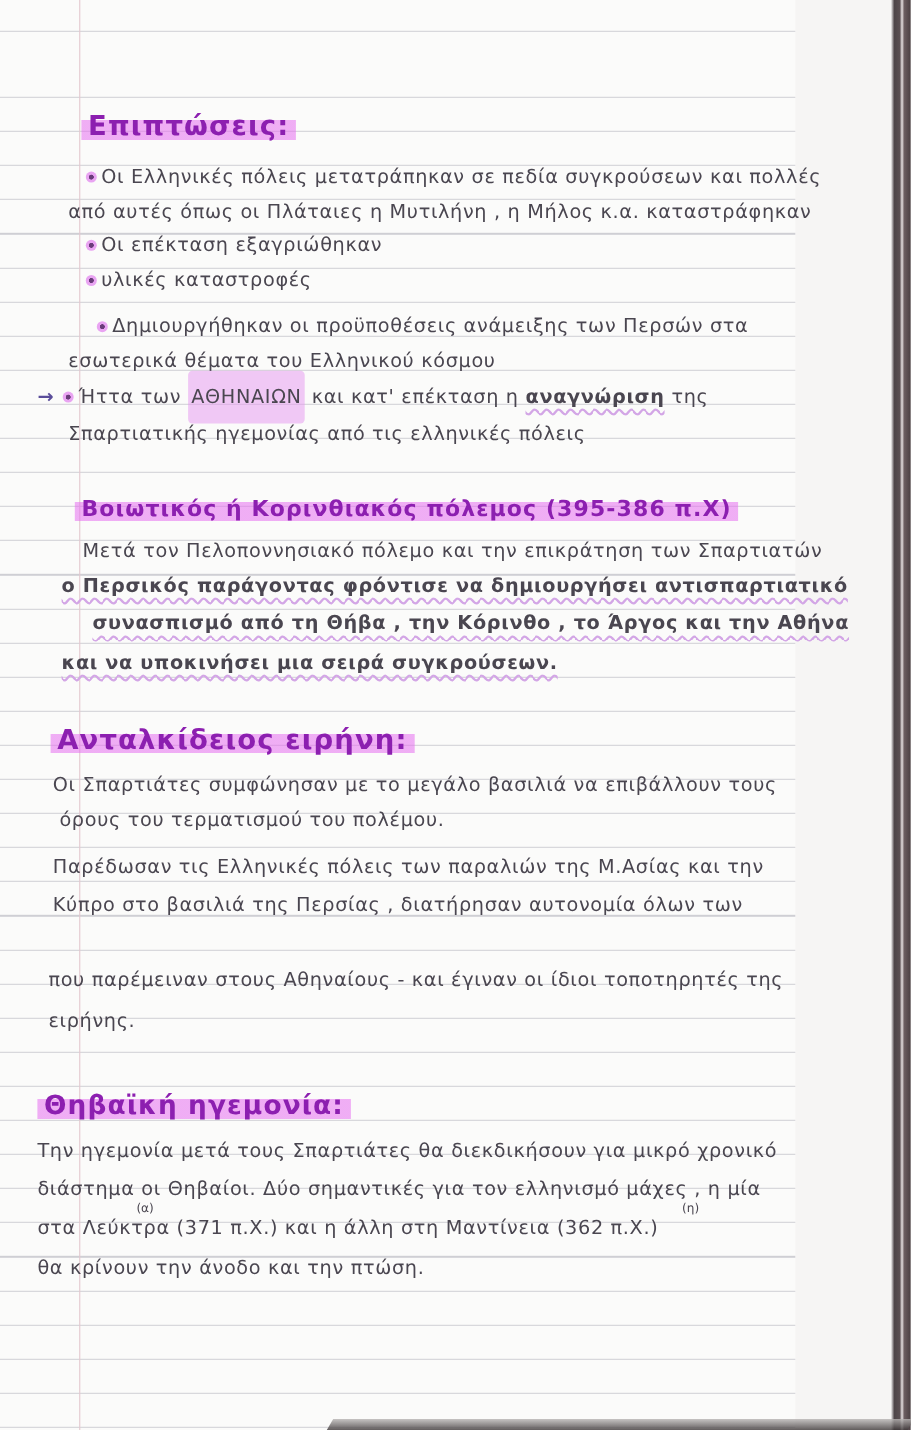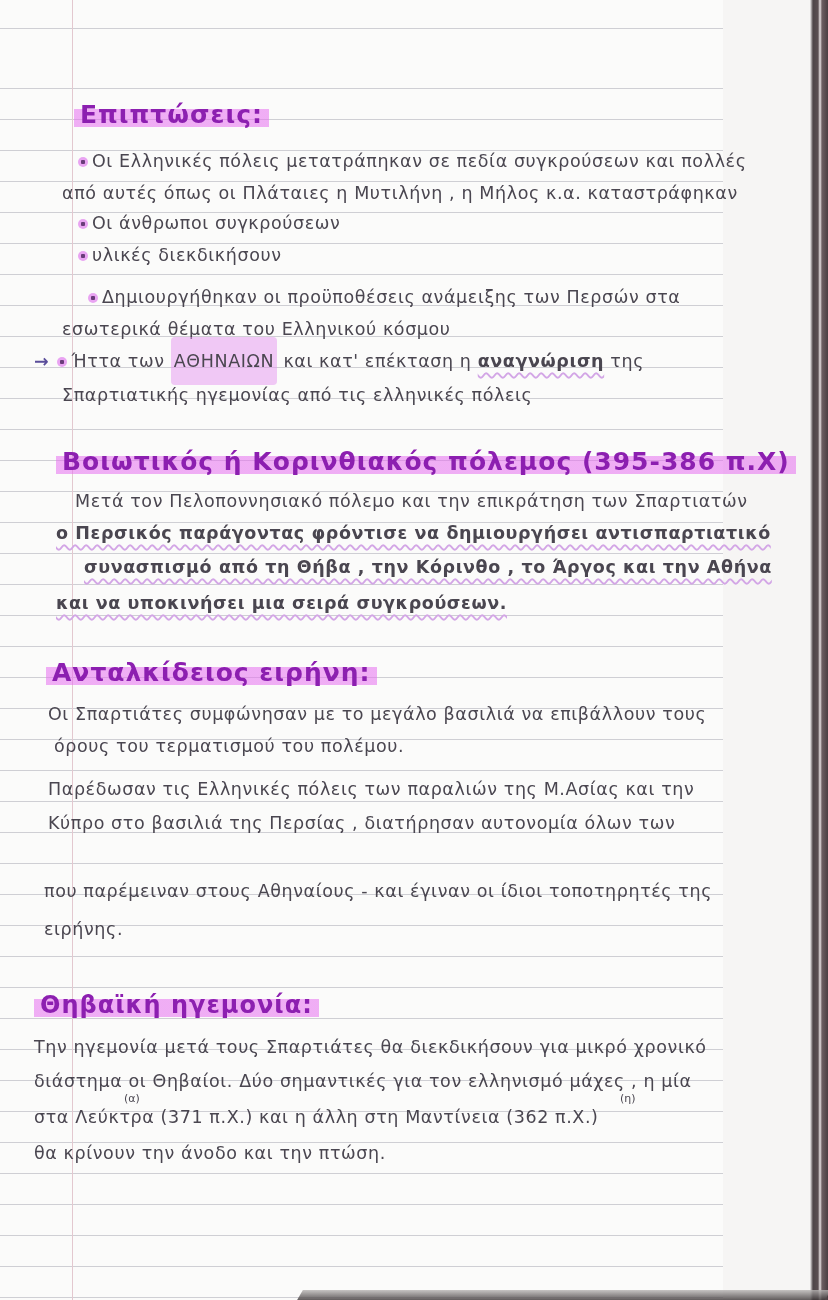--- a/index.html
+++ b/index.html
@@ -78,40 +78,40 @@
 <div class="page">
   <div class="margin-line"></div>
 
   <div class="heading" style="left:74px; top:100px;">Επιπτώσεις:</div>
 
   <div class="text" style="left:78px; top:150px;">
     <span class="bullet"></span><span>Οι Ελληνικές πόλεις μετατράπηκαν σε πεδία συγκρούσεων και πολλές</span>
   </div>
   <div class="text" style="left:62px; top:182px;">από αυτές όπως οι Πλάταιες η Μυτιλήνη , η Μήλος κ.α. καταστράφηκαν</div>
   <div class="text" style="left:78px; top:212px;">
-    <span class="bullet"></span><span>Οι άνθρωποι συγκρούσεων</span>
+    <span class="bullet"></span><span>Οι επέκταση εξαγριώθηκαν</span>
   </div>
   <div class="text" style="left:78px; top:244px;">
-    <span class="bullet"></span><span>υλικές διεκδικήσουν</span>
+    <span class="bullet"></span><span>υλικές καταστροφές</span>
   </div>
   <div class="text" style="left:88px; top:286px;">
     <span class="bullet"></span><span>Δημιουργήθηκαν οι προϋποθέσεις ανάμειξης των Περσών στα</span>
   </div>
   <div class="text" style="left:62px; top:318px;">εσωτερικά θέματα του Ελληνικού κόσμου</div>
   <div class="text" style="left:34px; top:350px;">
     <span class="arrow">→</span>
     <span class="bullet"></span><span>Ήττα των</span>
     <span class="hl">ΑΘΗΝΑΙΩΝ</span>
     <span>και κατ' επέκταση η</span>
     <span class="wavy">αναγνώριση</span>
     <span>της</span>
   </div>
   <div class="text" style="left:62px; top:384px;">Σπαρτιατικής ηγεμονίας από τις ελληνικές πόλεις</div>
 
-  <div class="heading" style="left:56px; top:447px; font-size:25px;">Βοιωτικός ή Κορινθιακός πόλεμος (395-386 π.Χ)</div>
+  <div class="heading" style="left:68px; top:447px; font-size:20px;">Βοιωτικός ή Κορινθιακός πόλεμος (395-386 π.Χ)</div>
   <div class="text" style="left:62px; top:490px;margin-left:13px;">Μετά τον Πελοποννησιακό πόλεμο και την επικράτηση των Σπαρτιατών</div>
   <div class="text wavy" style="left:56px; top:522px;">ο Περσικός παράγοντας φρόντισε να δημιουργήσει αντισπαρτιατικό</div>
   <div class="text wavy" style="left:56px; top:556px;margin-left:28px;">συνασπισμό από τη Θήβα , την Κόρινθο , το Άργος και την Αθήνα</div>
   <div class="text wavy" style="left:56px; top:592px;">και να υποκινήσει μια σειρά συγκρούσεων.</div>
 
   <div class="heading" style="left:46px; top:658px;">Ανταλκίδειος ειρήνη:</div>
   <div class="text" style="left:48px; top:703px;">Οι Σπαρτιάτες συμφώνησαν με το μεγάλο βασιλιά να επιβάλλουν τους</div>
   <div class="text" style="left:54px; top:735px;">όρους του τερματισμού του πολέμου.</div>
   <div class="text" style="left:48px; top:778px;">Παρέδωσαν τις Ελληνικές πόλεις των παραλιών της Μ.Ασίας και την</div>
   <div class="text" style="left:48px; top:812px;">Κύπρο στο βασιλιά της Περσίας , διατήρησαν αυτονομία όλων των</div>

